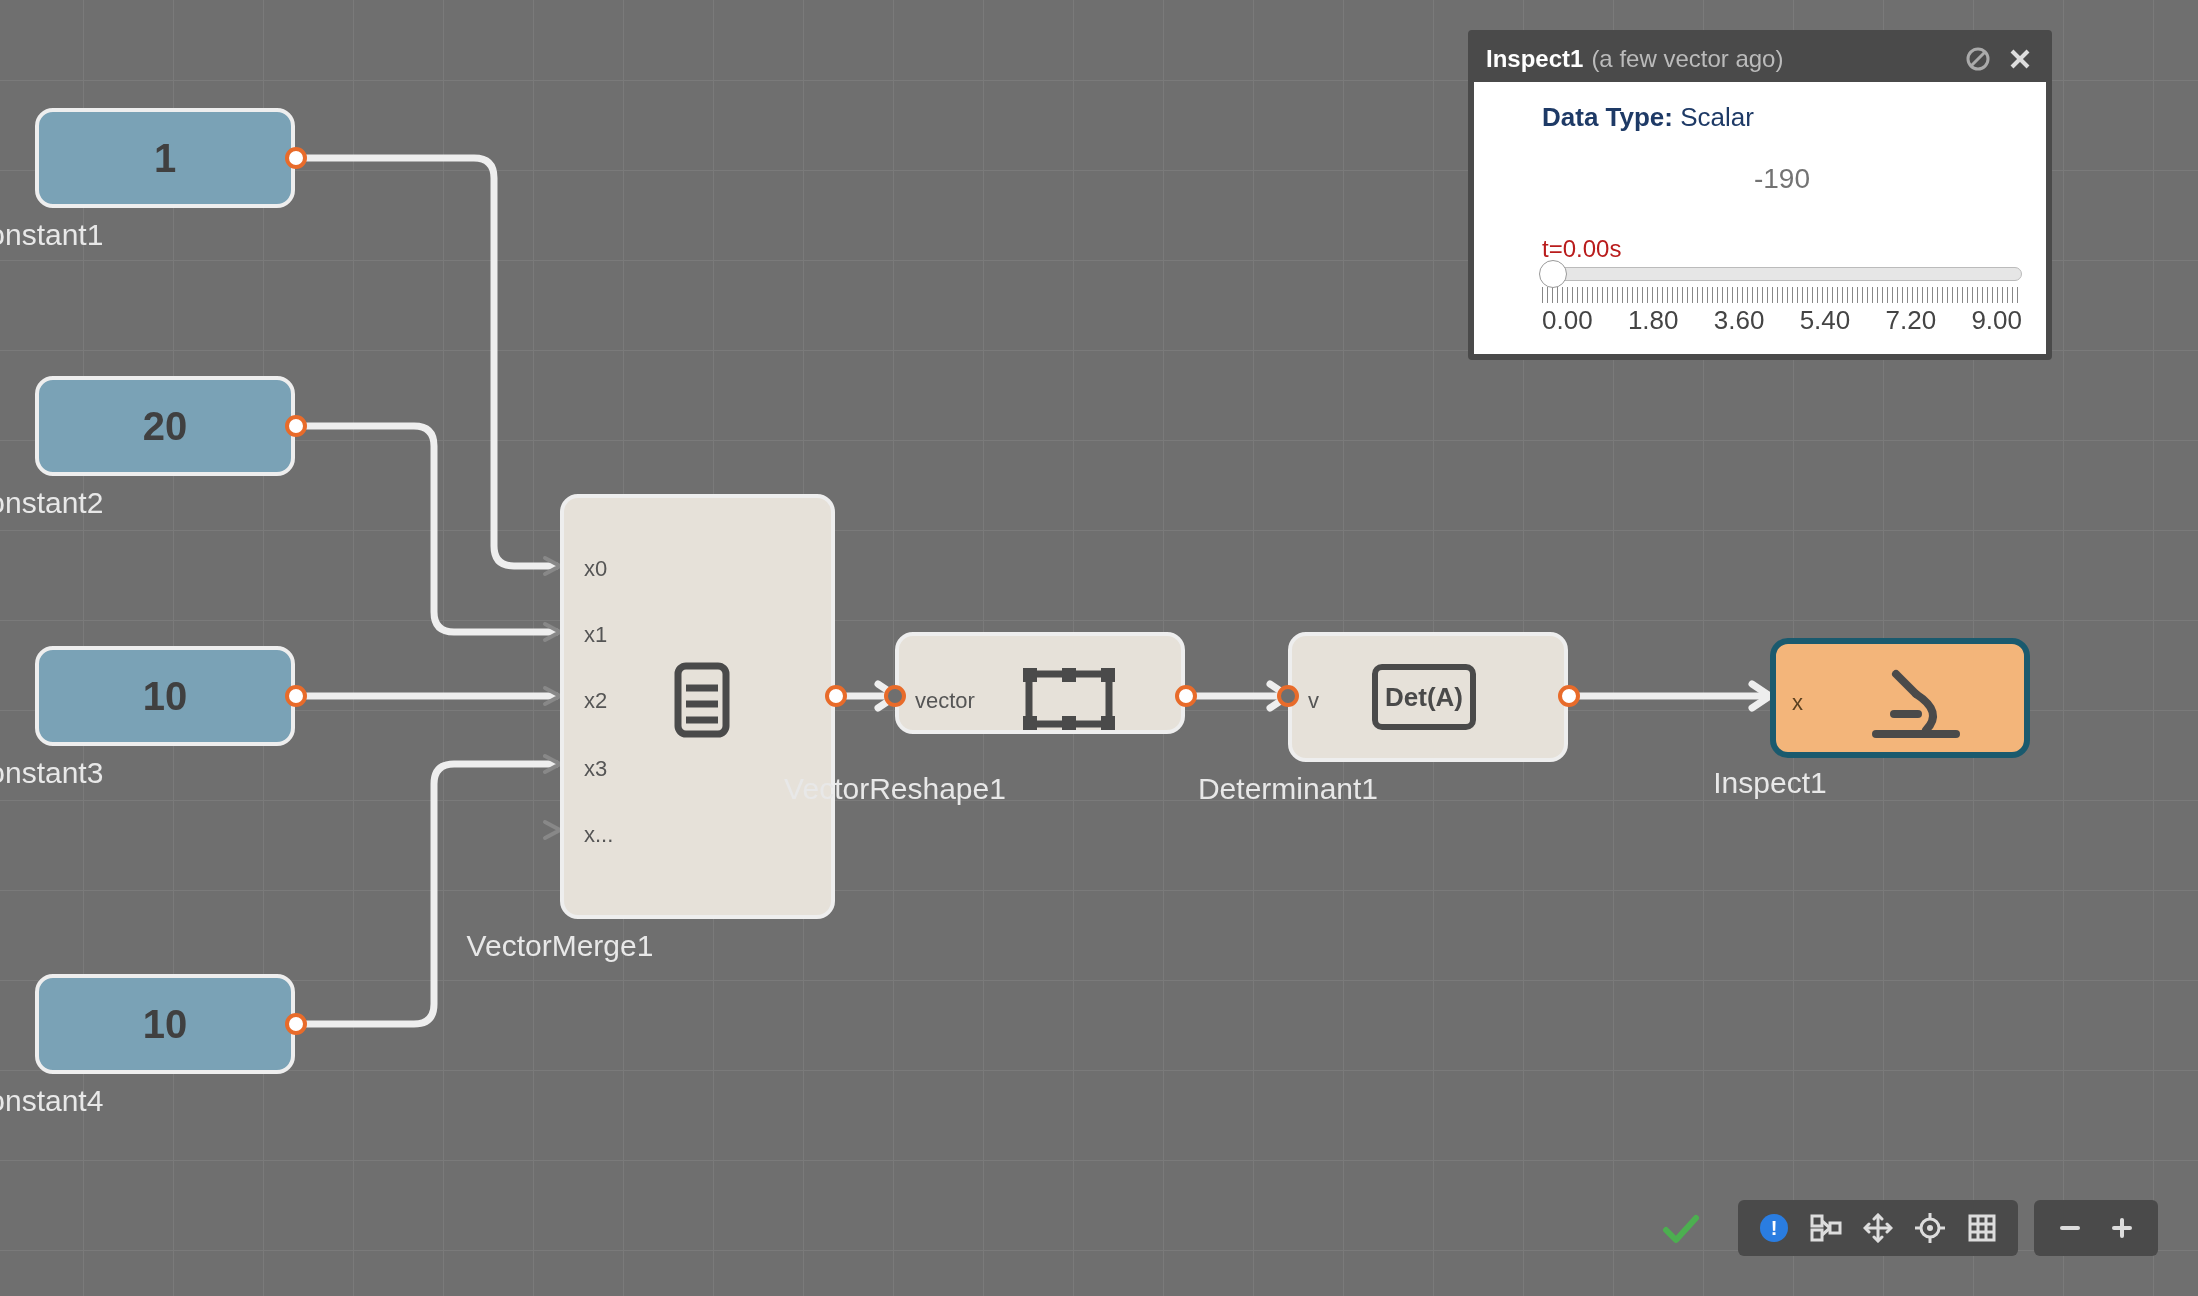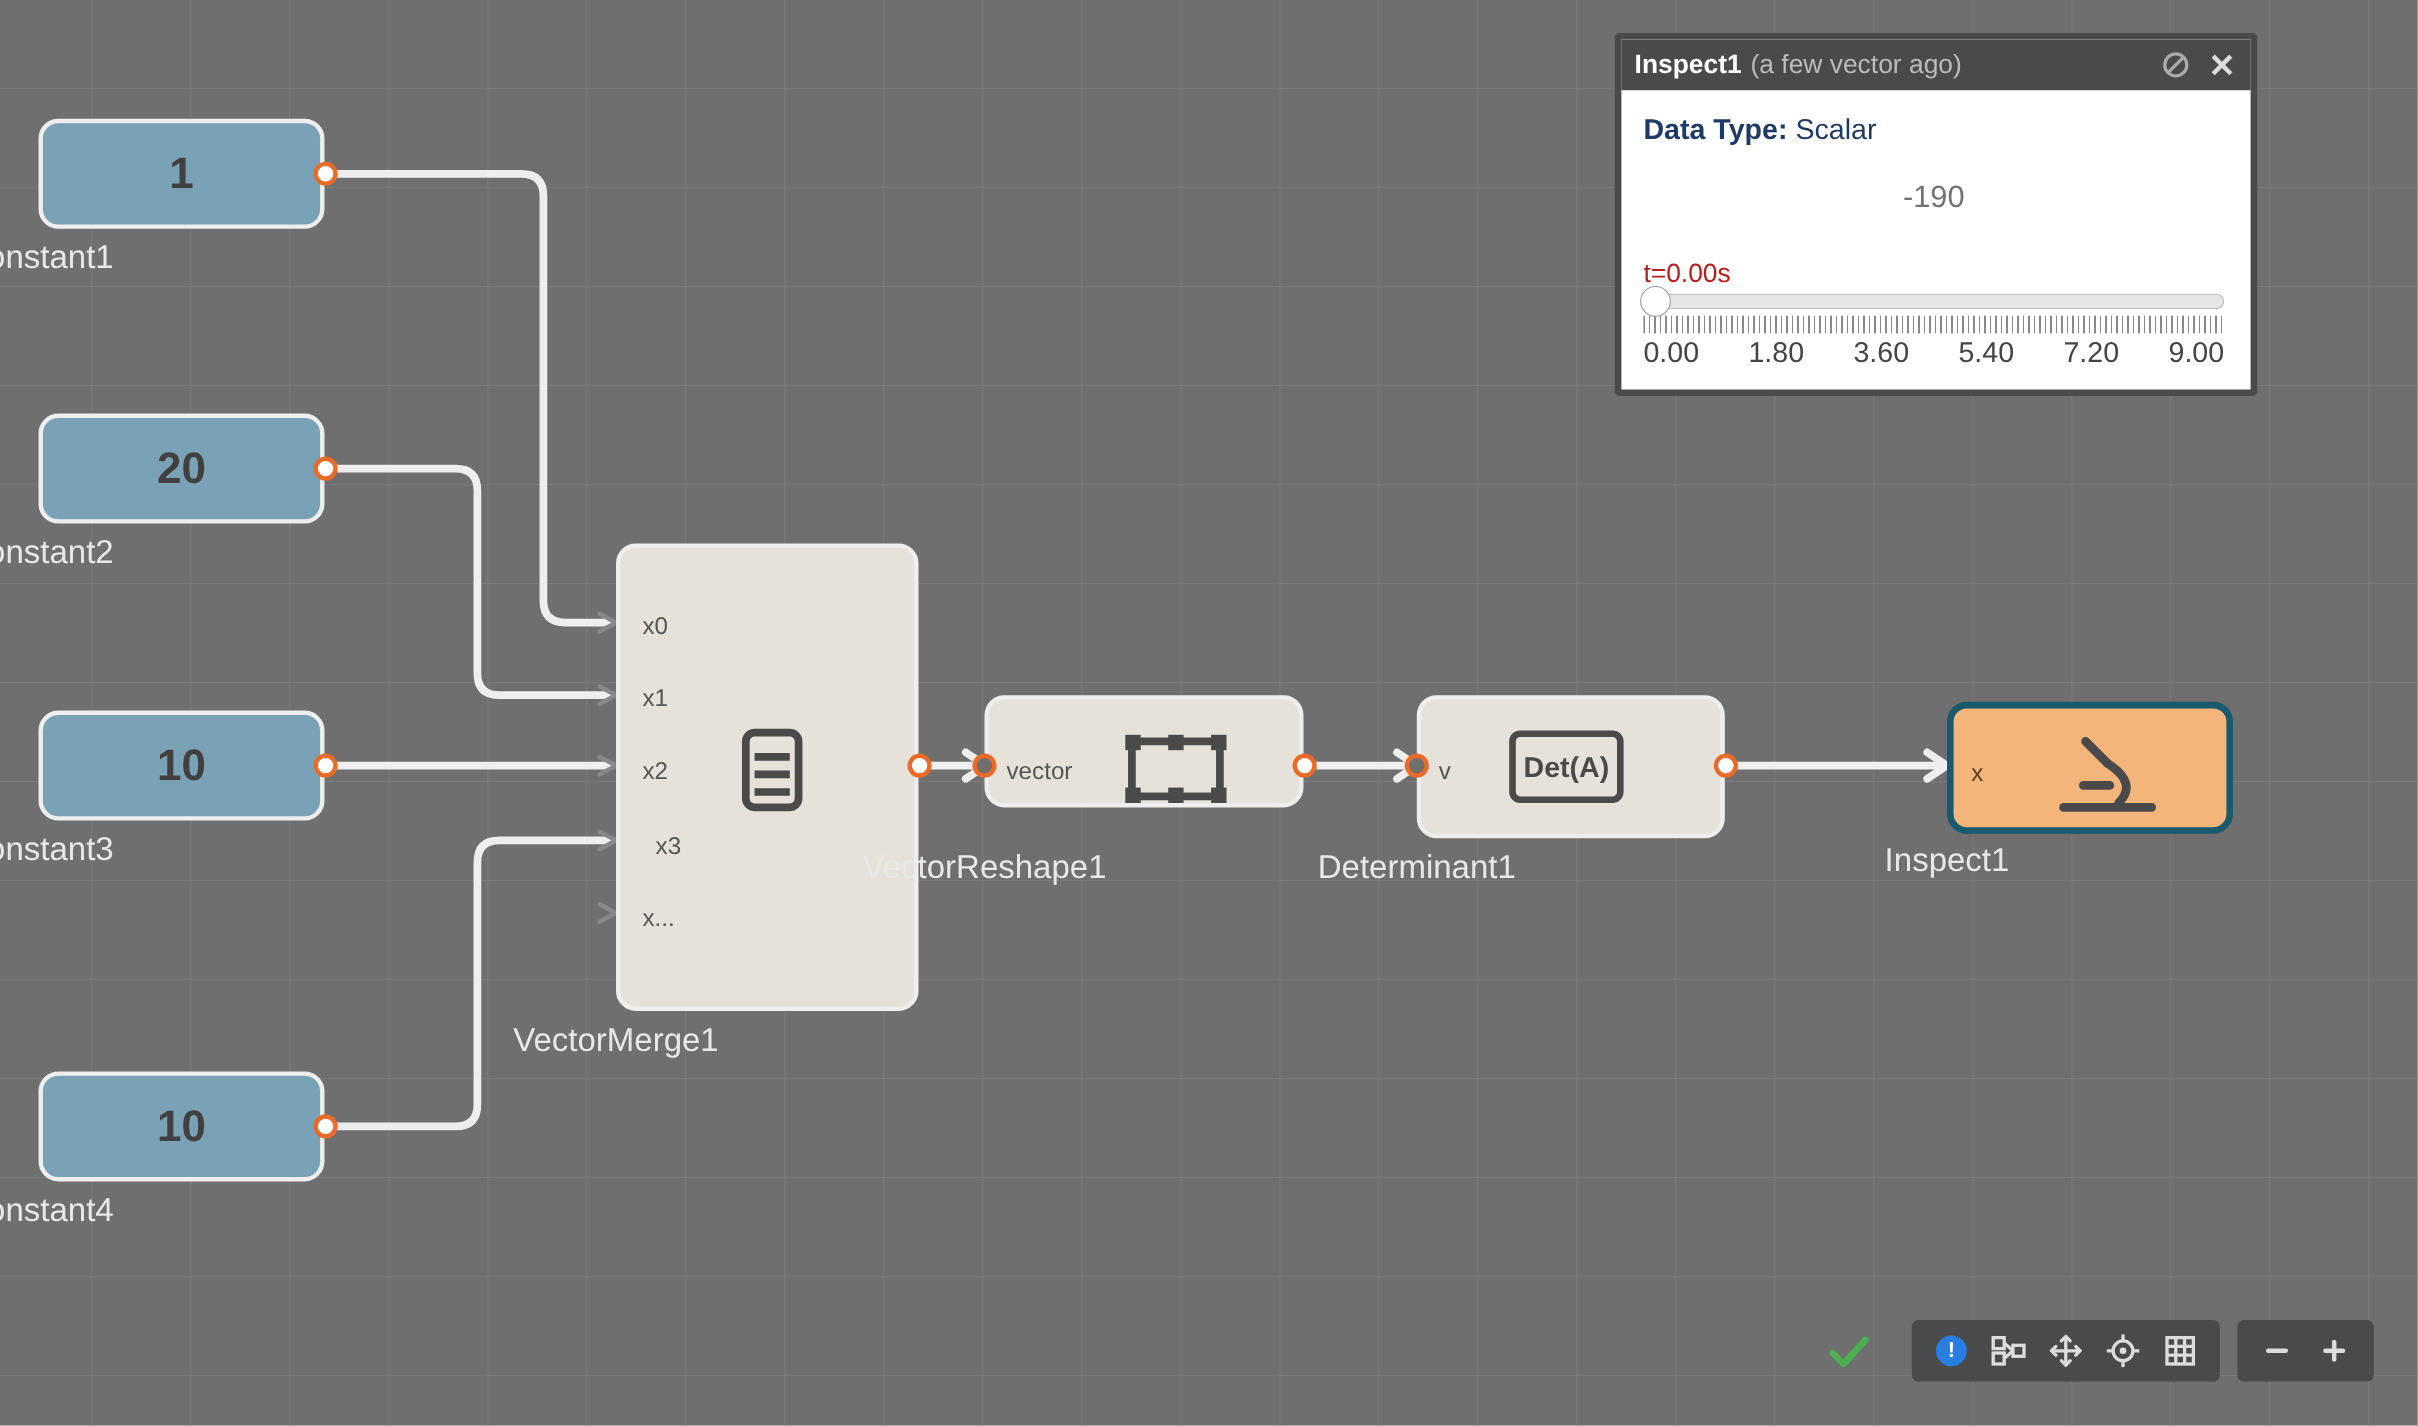--- a/index.html
+++ b/index.html
@@ -98,21 +98,21 @@
     display: flex; align-items: center;
     padding: 0 12px;
     color: #ddd;
     font-size: 24px;
   }
   #inspect-titlebar .title { font-weight: bold; color: #fff; margin-right: 8px;}
   #inspect-titlebar .age { color: #bbb; }
   #inspect-titlebar .spacer { flex: 1; }
   #inspect-titlebar .tb-icon { width:28px; height:28px; margin-left: 14px; display:flex; align-items:center; justify-content:center; cursor:pointer; }
 
-  #inspect-body { padding: 20px 24px 18px 20px; }
+  #inspect-body { padding: 20px 24px 18px 20px; margin-left: 48px; }
   #datatype-row { color:#1e3a66; font-size:26px; margin-bottom: 30px;}
   #datatype-row .k { font-weight: bold; }
   #inspect-value { text-align:center; font-size:28px; color:#737373; margin-bottom: 40px;}
 
   #time-label { color:#b91c1c; font-size:24px; margin-bottom:4px; }
   #slider-track {
     position: relative;
     height: 14px;
     background: #e6e6e6;
     border: 1px solid #bbb;
@@ -233,21 +233,21 @@
     </div>
     <div class="port" style="left:250px; top:39px;"></div>
     <div class="node-label" style="top:110px;">Constant4</div>
   </div>
 
   <div class="node proc" style="left:560px; top:494px;">
     <div class="node-body vm-body">
       <span class="plabel" style="left:20px; top:58px;">x0</span>
       <span class="plabel" style="left:20px; top:124px;">x1</span>
       <span class="plabel" style="left:20px; top:190px;">x2</span>
-      <span class="plabel" style="left:32px; top:258px;">x3</span>
+      <span class="plabel" style="left:20px; top:258px;">x3</span>
       <span class="plabel" style="left:20px; top:324px;">x...</span>
 
       <svg width="60" height="80" style="position:absolute; left:108px; top:162px;">
         <rect x="6" y="6" width="48" height="68" rx="8" fill="none" stroke="#4a4a4a" stroke-width="7"></rect>
         <line x1="14" y1="28" x2="46" y2="28" stroke="#4a4a4a" stroke-width="7"></line>
         <line x1="14" y1="44" x2="46" y2="44" stroke="#4a4a4a" stroke-width="7"></line>
         <line x1="14" y1="60" x2="46" y2="60" stroke="#4a4a4a" stroke-width="7"></line>
       </svg>
     </div>
     <div class="port" style="left:265px; top:191px;"></div>

